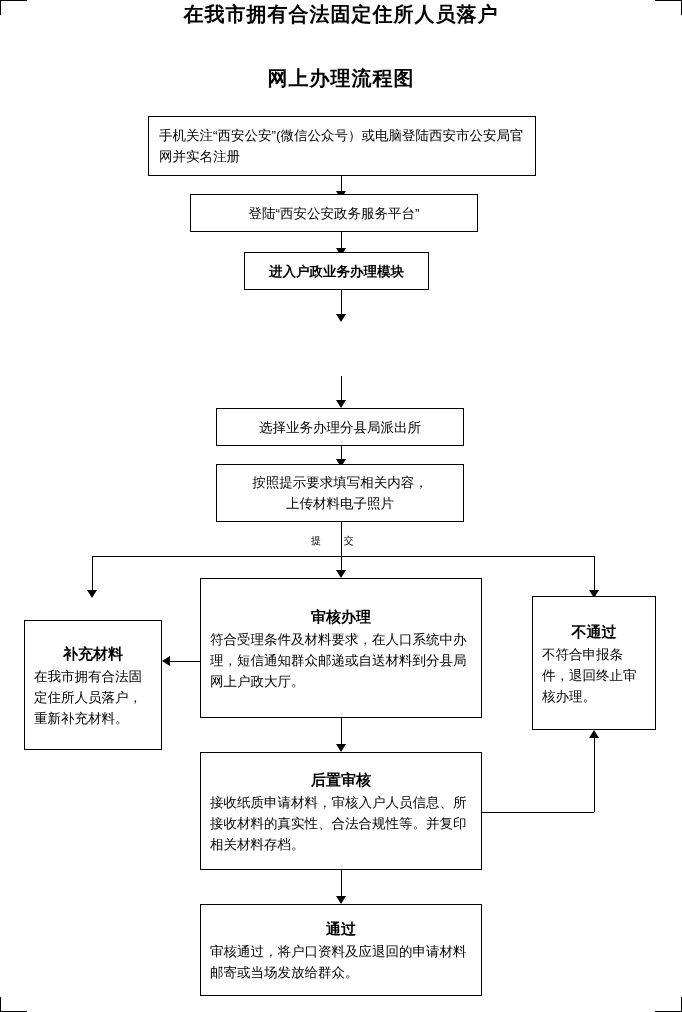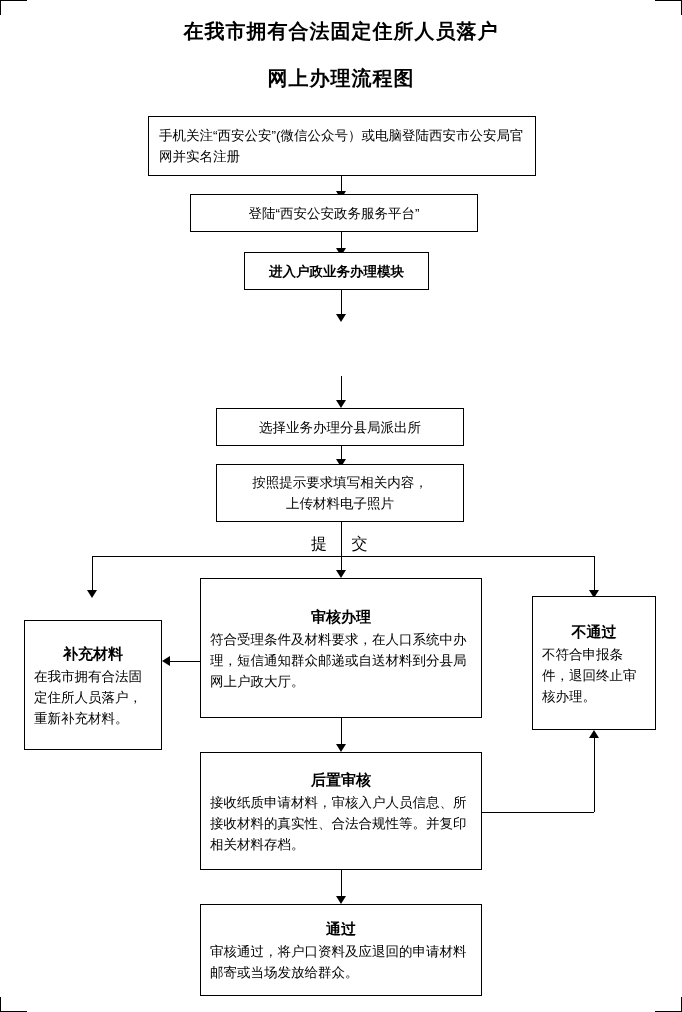--- a/index.html
+++ b/index.html
@@ -35,21 +35,21 @@
   .crop.br { right: 0px; bottom: 0px; border-right-width: 1px; border-bottom-width: 1px; }
 
   .title {
     position: absolute;
     width: 682px;
     text-align: center;
     font-size: 20px;
     font-weight: bold;
     letter-spacing: 1px;
   }
-  .title.line1 { top: 18px; font-family: Liberation Serif, serif; }
+  .title.line1 { top: 1px; font-family: Liberation Serif, serif; }
   .title.line2 { top: 65px; }
 
   .node {
     position: absolute;
     box-sizing: border-box;
     border: 1px solid #000;
     background: #fff;
     font-size: 13.5px;
     line-height: 21px;
     display: flex;
@@ -97,21 +97,21 @@
   }
   .arrow-left {
     position: absolute;
     width: 0; height: 0;
     border-top: 5px solid transparent;
     border-bottom: 5px solid transparent;
     border-right: 8px solid #000;
   }
   .edge-label {
     position: absolute;
-    font-size: 16px;
+    font-size: 10px;
     letter-spacing: 10px;
     white-space: nowrap;
   }
 </style>
 </head>
 <body>
 
 <div class="page">
 
   <div class="crop tl"></div>

